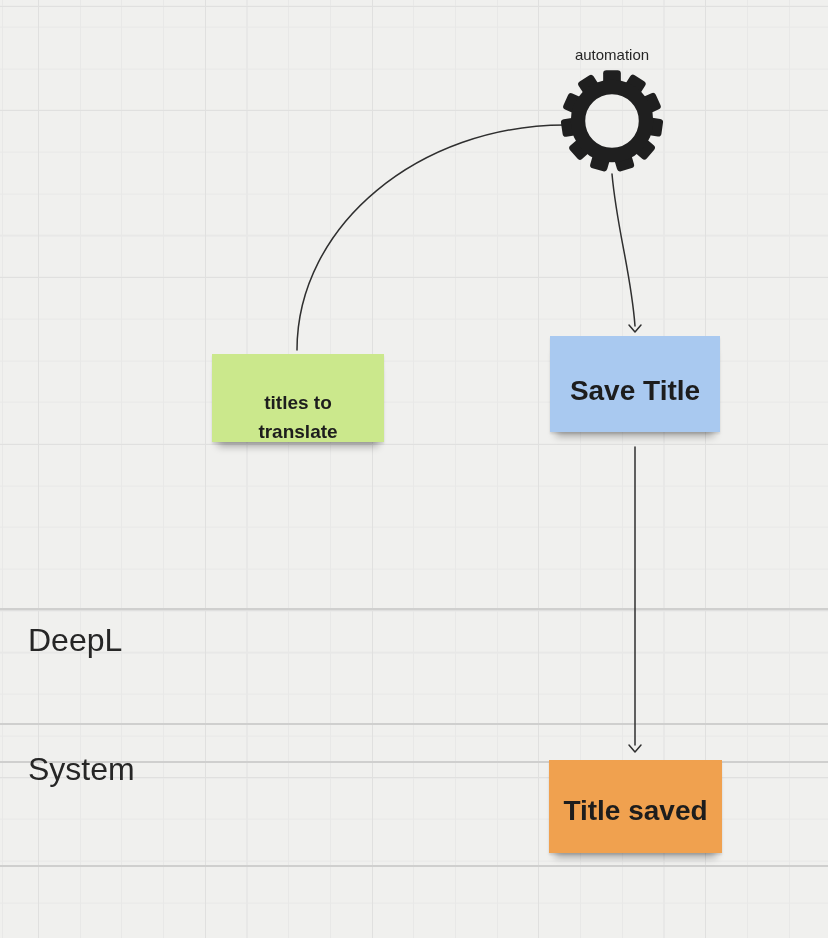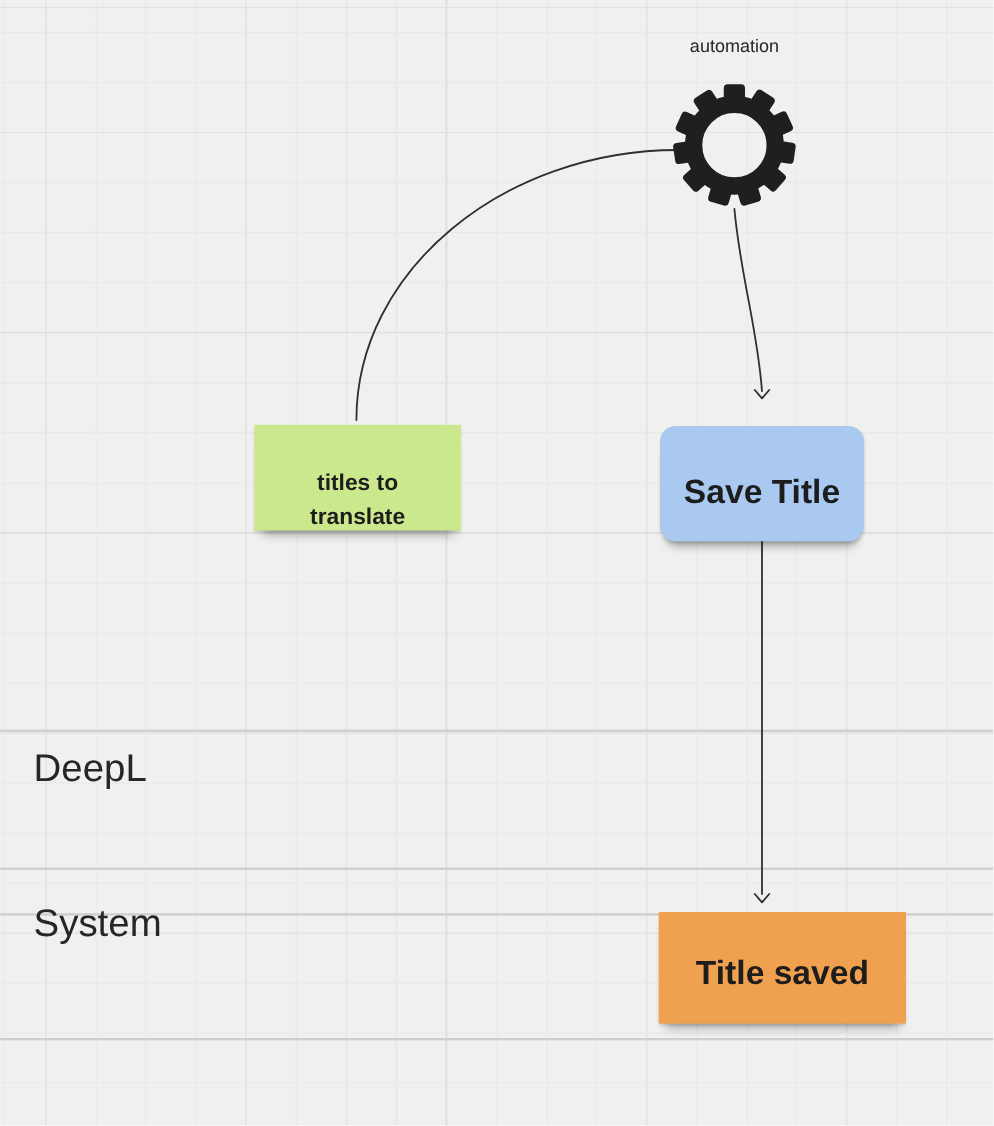--- a/index.html
+++ b/index.html
@@ -38,21 +38,21 @@
   .overlay path {
     stroke: var(--c-connector, #2f2f2f);
     stroke-width: 1.5;
     fill: none;
     stroke-linecap: round;
     stroke-linejoin: round;
   }
   .auto-label {
     position: absolute;
     left: 532px;
-    top: 30px;
+    top: 46px;
     width: 160px;
     text-align: center;
     font-size: 15px;
     color: var(--c-label_text, #262626);
   }
   .gear {
     position: absolute;
     left: 558px;
     top: 67px;
     width: 108px;
@@ -73,22 +73,22 @@
     box-shadow: 0 2px 2px rgba(0,0,0,0.10), 0 10px 8px -6px rgba(0,0,0,0.33);
   }
   .sticky-text {
     font-weight: bold;
     color: var(--c-sticky_text, #1d1d1d);
     text-align: center;
     white-space: pre-line;
     margin-top: 28px;
   }
   .sticky-green  { left: 212px; top: 354px; width: 172px; height: 88px; }
-  .sticky-blue   { left: 550px; top: 355px; width: 170px; height: 96px; border-radius: 13px; }
-  .sticky-orange { left: 549px; top: 760px; width: 206px; height: 93px; }
+  .sticky-blue   { left: 550px; top: 336px; width: 170px; height: 96px; }
+  .sticky-orange { left: 549px; top: 760px; width: 173px; height: 93px; }
   .sticky-green  .sticky-text { font-size: 19px; line-height: 29px; padding-top: 6px; }
   .sticky-blue   .sticky-text { font-size: 28px; line-height: 34px; padding-top: 10px; }
   .sticky-orange .sticky-text { font-size: 28px; line-height: 34px; padding-top: 6px; }
   .lane-label {
     position: absolute;
     left: 28px;
     font-size: 32px;
     line-height: 38px;
     color: var(--c-label_text, #262626);
   }

